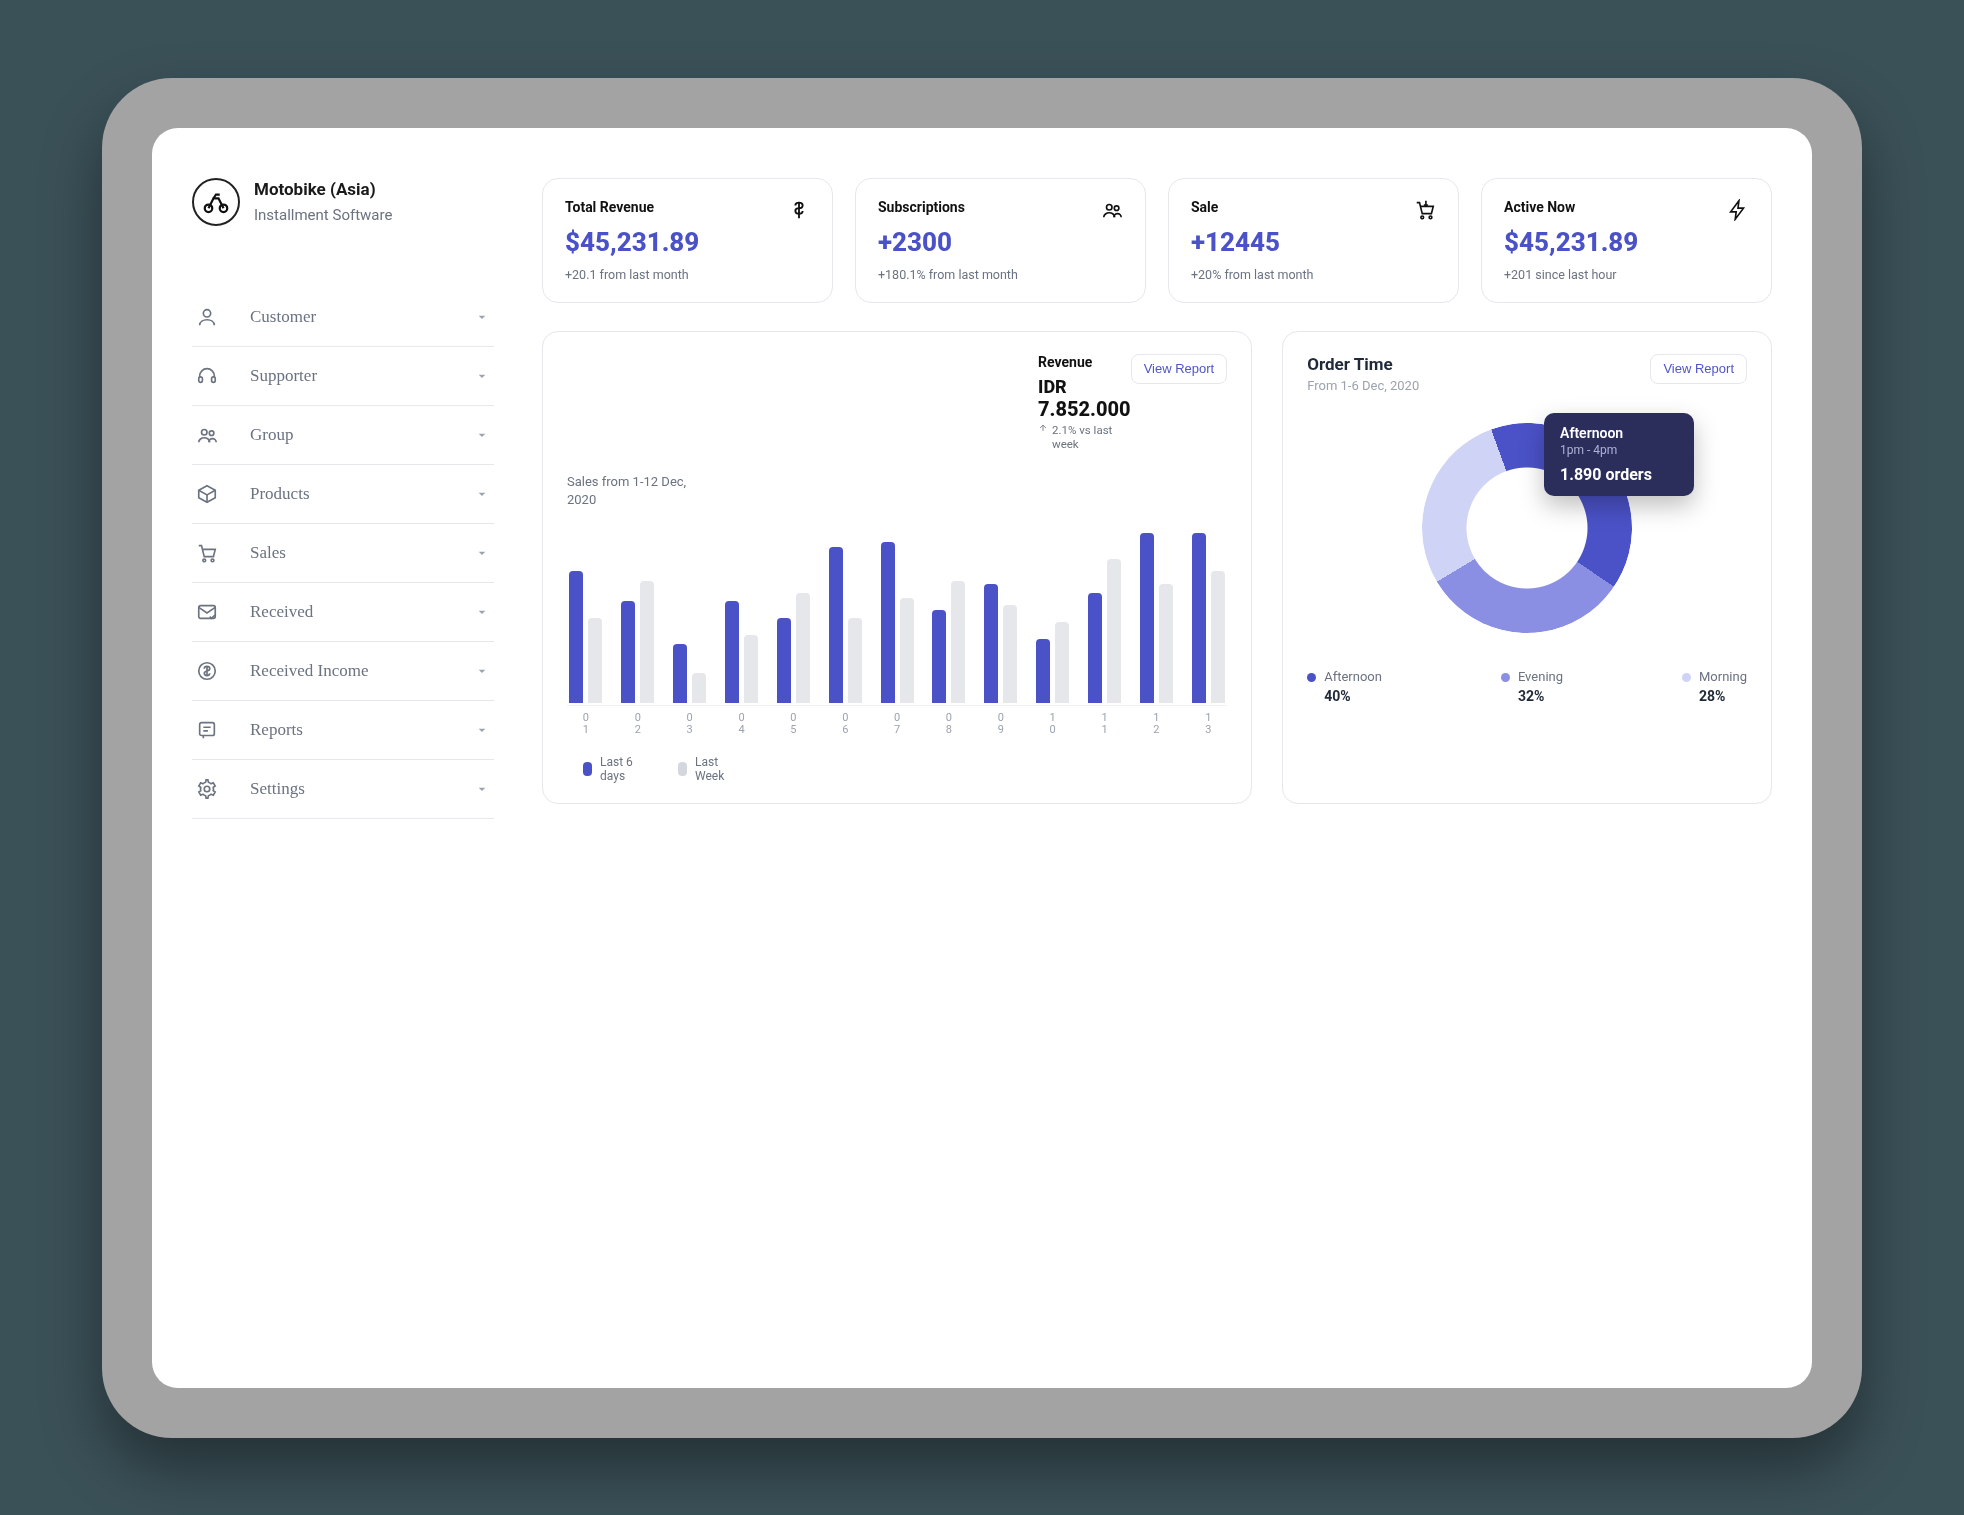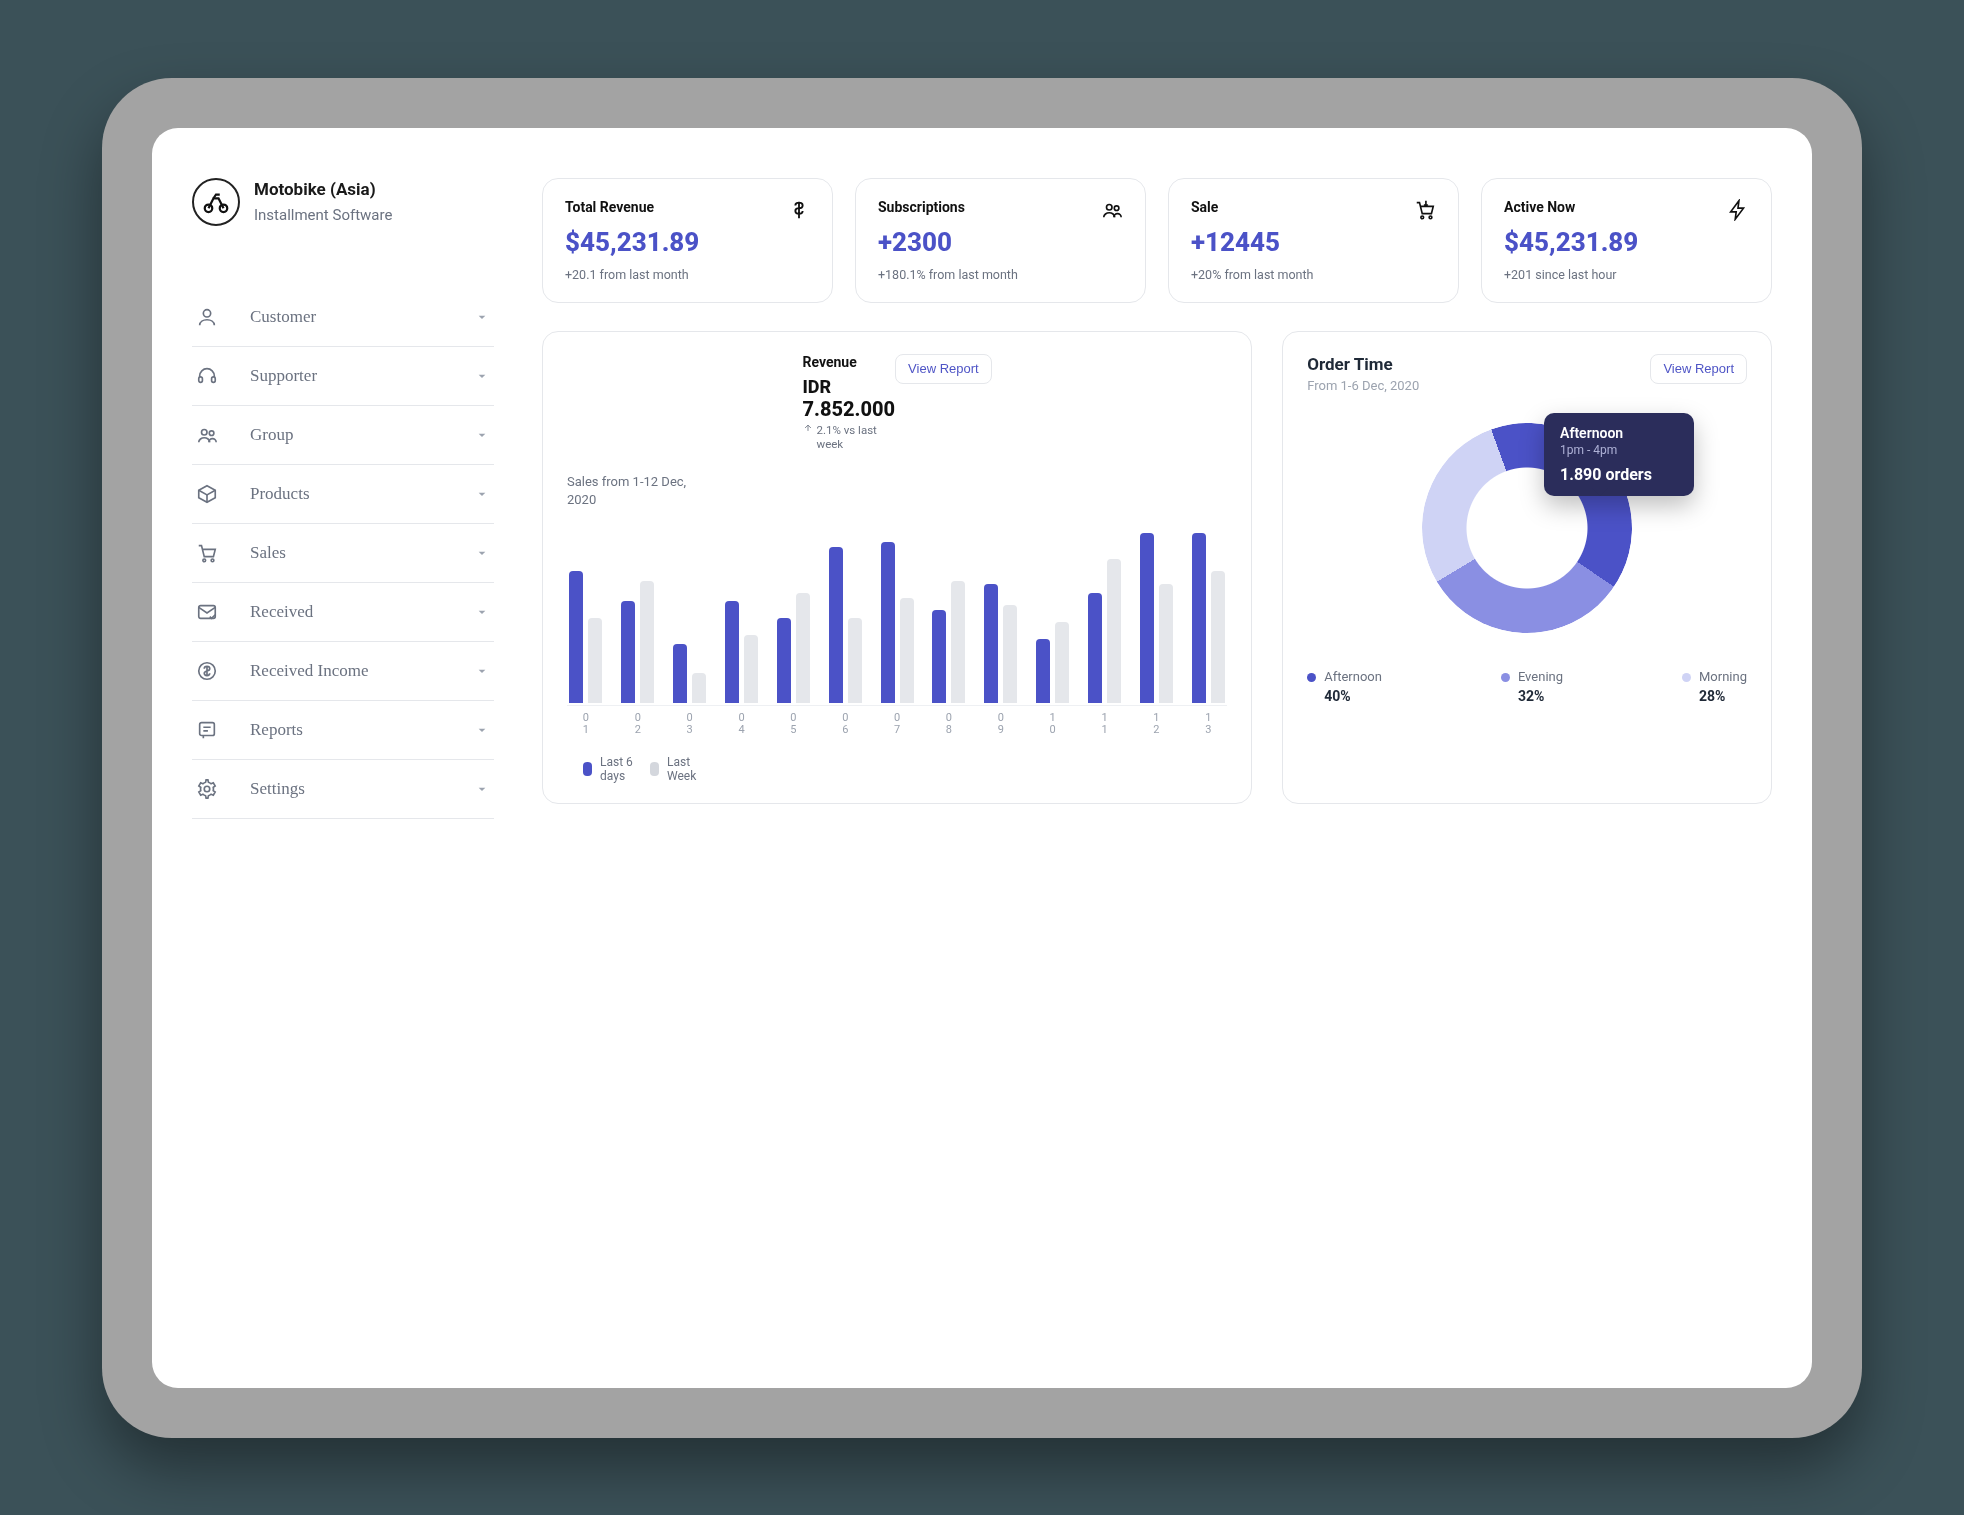--- a/index.html
+++ b/index.html
@@ -97,38 +97,38 @@
   .card-head .t { font-size: 14px; font-weight:700; color:#111; }
   .card-head .ico { width:22px; height:22px; color:#111; }
   .card-val { font-size: 26px; font-weight:800; color:#4b52c7; margin-top:6px; }
   .card-sub { font-size: 12.5px; color:#6b7280; margin-top: 10px; }
 
   .panels { display: grid; grid-template-columns: 1.45fr 1fr; gap: 30px; }
   .panel {
     border: 1px solid #e5e7eb; border-radius: 16px; padding: 22px 24px 20px;
     position: relative;
   }
-  .panel-head { display: flex; justify-content: center; align-items: flex-start; }
+  .panel-head { display: flex; justify-content: flex-end; align-items: flex-start; }
   .rev-title { font-size: 14px; font-weight:700; color:#111; max-width: 50px; line-height:1.2;}
   .rev-idr { font-size: 18px; font-weight:800; color:#111; margin-top:6px;}
   .rev-amt { font-size: 20px; font-weight:800; color:#111; }
   .rev-trend { font-size: 11.5px; color:#6b7280; margin-top:2px; display:flex; gap:4px; align-items:flex-start;}
   .view-btn {
     border:1px solid #e5e7eb; border-radius:8px; padding:6px 12px; font-size:13px;
     color:#4f55c6; background:#fff; cursor:pointer; line-height:1.25; text-align:center;
   }
   .sales-note { font-size: 13px; color:#6b7280; margin-top:22px; max-width:130px; line-height:1.35;}
   .bars { display:flex; align-items:flex-end; gap: 14px; height: 180px; margin-top: 18px; border-bottom:1px solid #eef0f3; padding-bottom:2px;}
   .bar-group { display:flex; align-items:flex-end; gap:5px; flex:1; justify-content:center;}
   .bar { width: 14px; border-radius: 4px 4px 0 0;}
   .bar.p { background:#4b52c7; }
   .bar.s { background:#e5e7eb; }
   .xaxis { display:flex; gap:14px; margin-top:6px;}
   .xaxis span { flex:1; text-align:center; font-size:11px; color:#9ca3af; line-height:1.1;}
-  .legend { display:flex; margin-top:18px; font-size:12px; color:#6b7280;padding-left:16px;}
+  .legend { display:flex; gap:28px; margin-top:18px; font-size:12px; color:#6b7280;padding-left:16px;}
   .legend .lg { display:flex; align-items:center; gap:8px;}
   .dot { width:9px; height:14px; border-radius:4px;}
   .dot.p{background:#4b52c7;} .dot.s{background:#d4d7dd;}
 
   .order-head { display:flex; justify-content:space-between; align-items:flex-start; }
   .order-title { font-size:17px; font-weight:700; color:#1f2937; }
   .order-sub { font-size:13px; color:#9ca3af; margin-top:4px;}
   .donut-wrap { position:relative; width:210px; height:210px; margin: 30px auto 10px;}
   .donut { width:100%; height:100%; border-radius:50%;
     background: conic-gradient(#4b52c7 0 40%, #8a8fe3 40% 72%, #cfd3f5 72% 100%);

